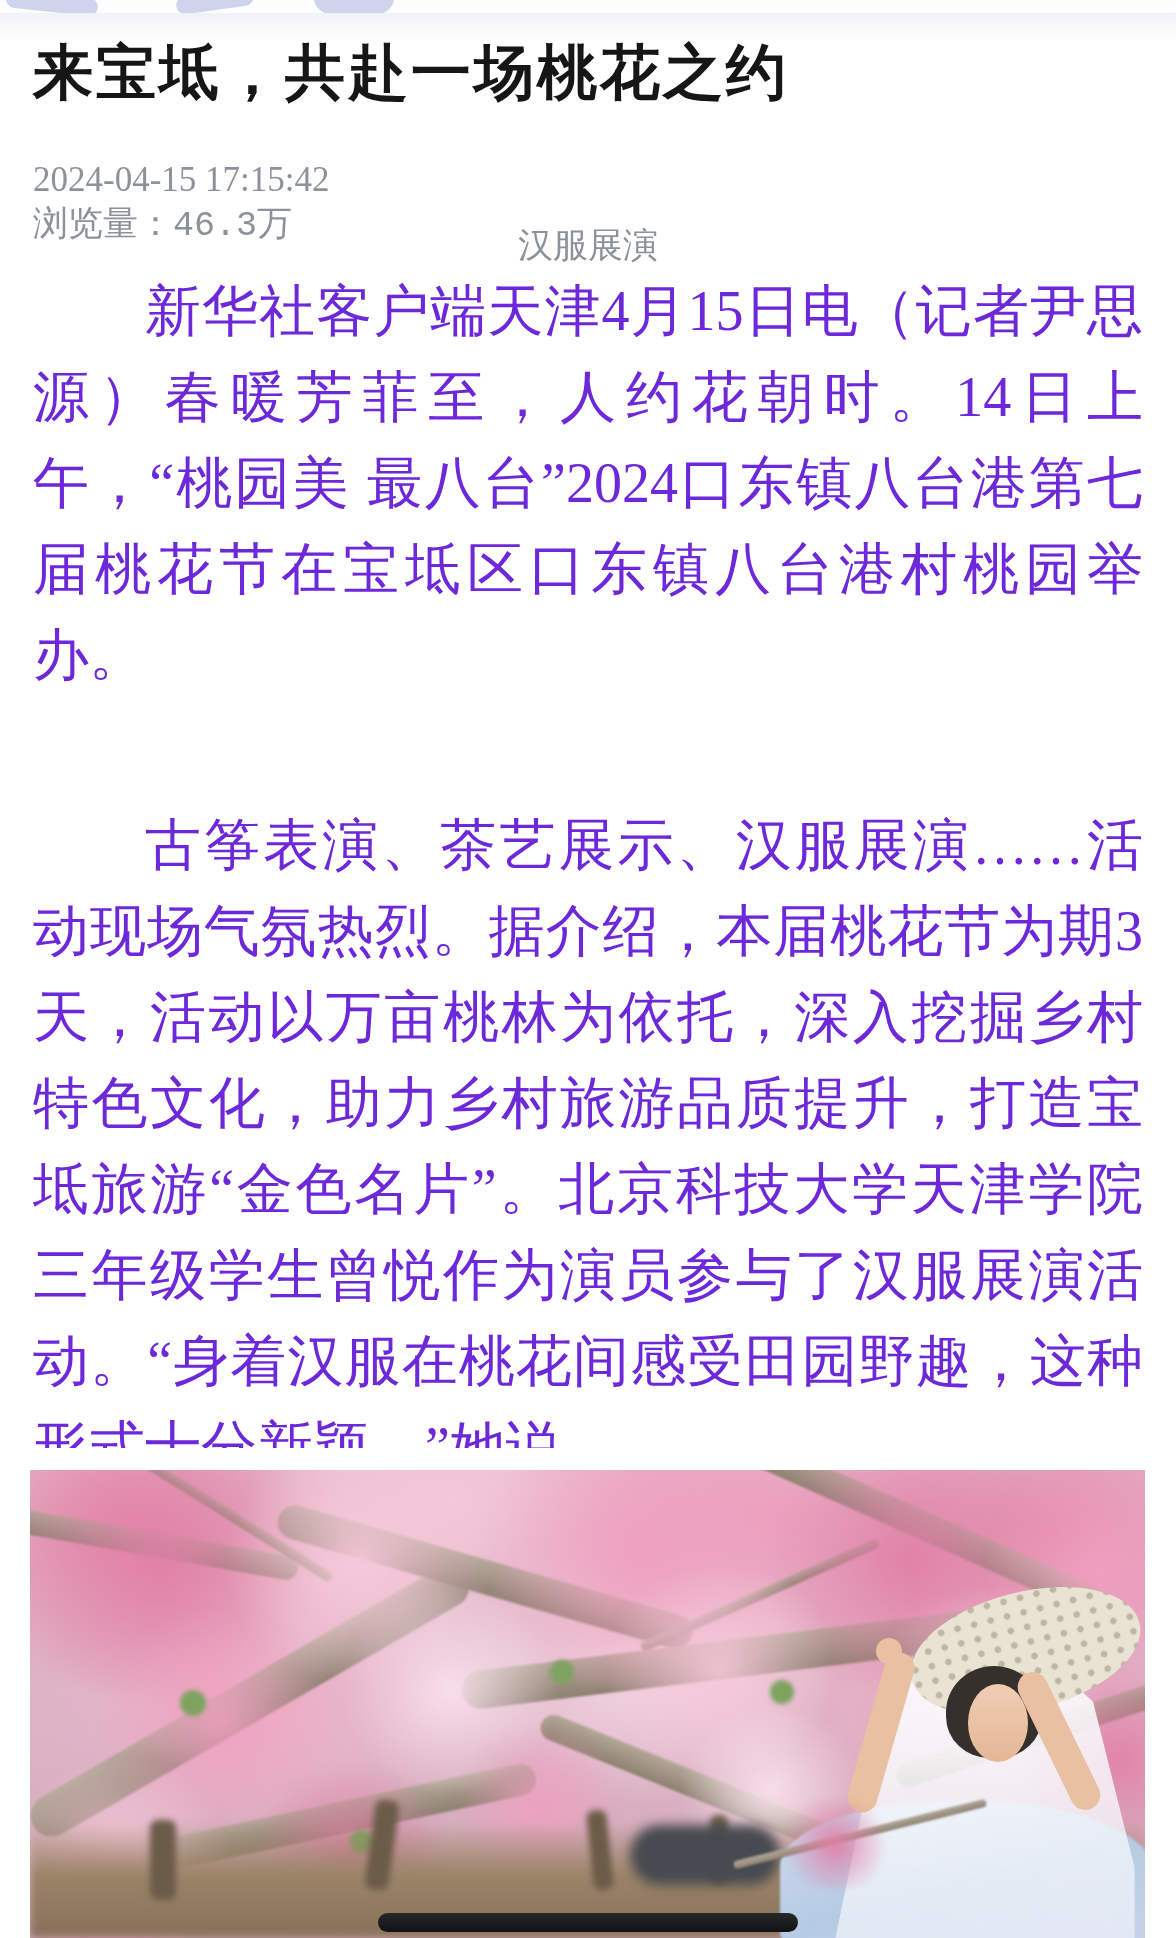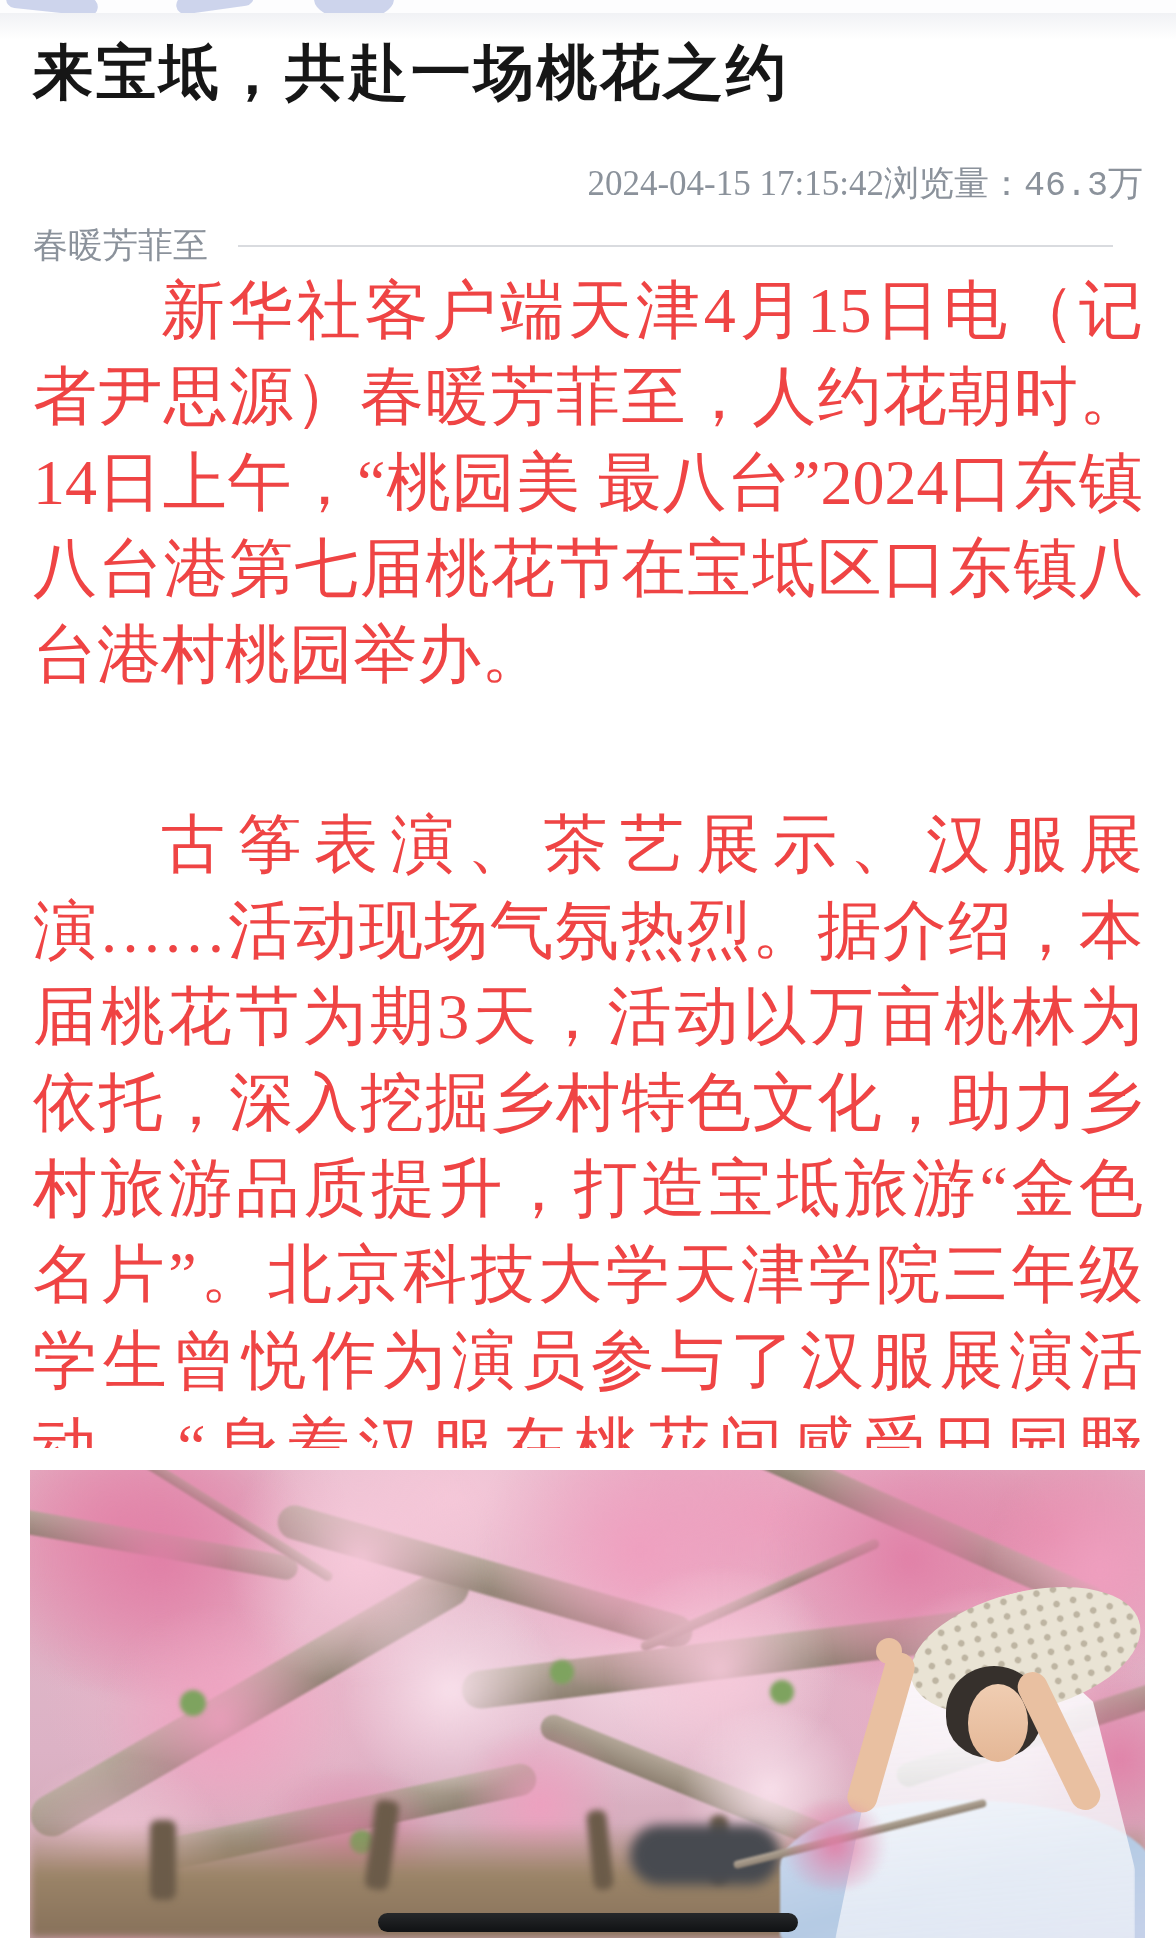--- a/index.html
+++ b/index.html
@@ -11,31 +11,31 @@
   .frag{position:absolute;background:#bcc6e6;opacity:.75;}
   .top-fade{position:absolute;top:13px;left:0;width:100%;height:27px;
             background:linear-gradient(to bottom,#f1f2f5,#ffffff);}
 
   
   .title{margin:0;position:absolute;top:38px;left:33px;right:33px;
          font-size:60px;font-weight:700;letter-spacing:3px;line-height:1.15;color:#161616;}
 
   
   .meta-row{position:absolute;left:33px;right:33px;display:flex;align-items:baseline;
-            justify-content:flex-end;color:#8b929b;font-size:35px;}
+            justify-content:center;color:#8b929b;font-size:35px;flex-direction:column;}
   .meta-row.r1{top:160px;}
   .meta-row.r2{top:222px;align-items:center;}
   .dt{font-family:"Liberation Serif",serif;}
   .views b{font-weight:400;font-family:Liberation Mono, monospace;}
   .divider-line{flex:1;height:2px;background:#d9dbdf;margin:0 30px;align-self:center;}
   .nowrap{white-space:nowrap;}
 
   
   .article-body{position:absolute;top:268px;left:33px;right:33px;max-height:1180px;overflow:hidden;
-                font-family:"Liberation Serif",serif;color:#ef4444;font-size:64px;line-height:86px;
+                font-family:"Liberation Serif",serif;color:#6d28d9;font-size:56px;line-height:86px;
                 text-align:justify;}
   .article-body p{margin:0;text-indent:2em;}
   .article-body p + p{margin-top:104px;}
 
   
   .photo{position:absolute;left:30px;top:1470px;width:1115px;height:468px;margin:0;overflow:hidden;
          background:
            radial-gradient(ellipse 330px 240px at 8% 12%, rgba(231,137,170,.85), rgba(231,137,170,0) 70%),
            radial-gradient(ellipse 300px 220px at 38% 6%, rgba(247,201,218,.9), rgba(247,201,218,0) 70%),
            radial-gradient(ellipse 340px 240px at 66% 10%, rgba(238,158,189,.9), rgba(238,158,189,0) 70%),
@@ -88,21 +88,21 @@
   <div class="top-fade"></div>
 
   <h1 class="title">来宝坻，共赴一场桃花之约</h1>
 
   <div class="meta-row r1">
     <span class="dt">2024-04-15 17:15:42</span>
     <span class="views nowrap"><span>浏览量：</span><b>46.3万</b></span>
   </div>
 
   <div class="meta-row r2">
-    <span class="nowrap">春暖芳菲至</span>
+    <span class="nowrap">汉服展演</span>
     <div class="divider-line"></div>
   </div>
 
   <div class="article-body">
     <p>新华社客户端天津4月15日电（记者尹思源）春暖芳菲至，人约花朝时。14日上午，“桃园美 最八台”2024口东镇八台港第七届桃花节在宝坻区口东镇八台港村桃园举办。</p>
     <p>古筝表演、茶艺展示、汉服展演……活动现场气氛热烈。据介绍，本届桃花节为期3天，活动以万亩桃林为依托，深入挖掘乡村特色文化，助力乡村旅游品质提升，打造宝坻旅游“金色名片”。北京科技大学天津学院三年级学生曾悦作为演员参与了汉服展演活动。“身着汉服在桃花间感受田园野趣，这种形式十分新颖。”她说。</p>
   </div>
 
   <figure class="photo">
 

